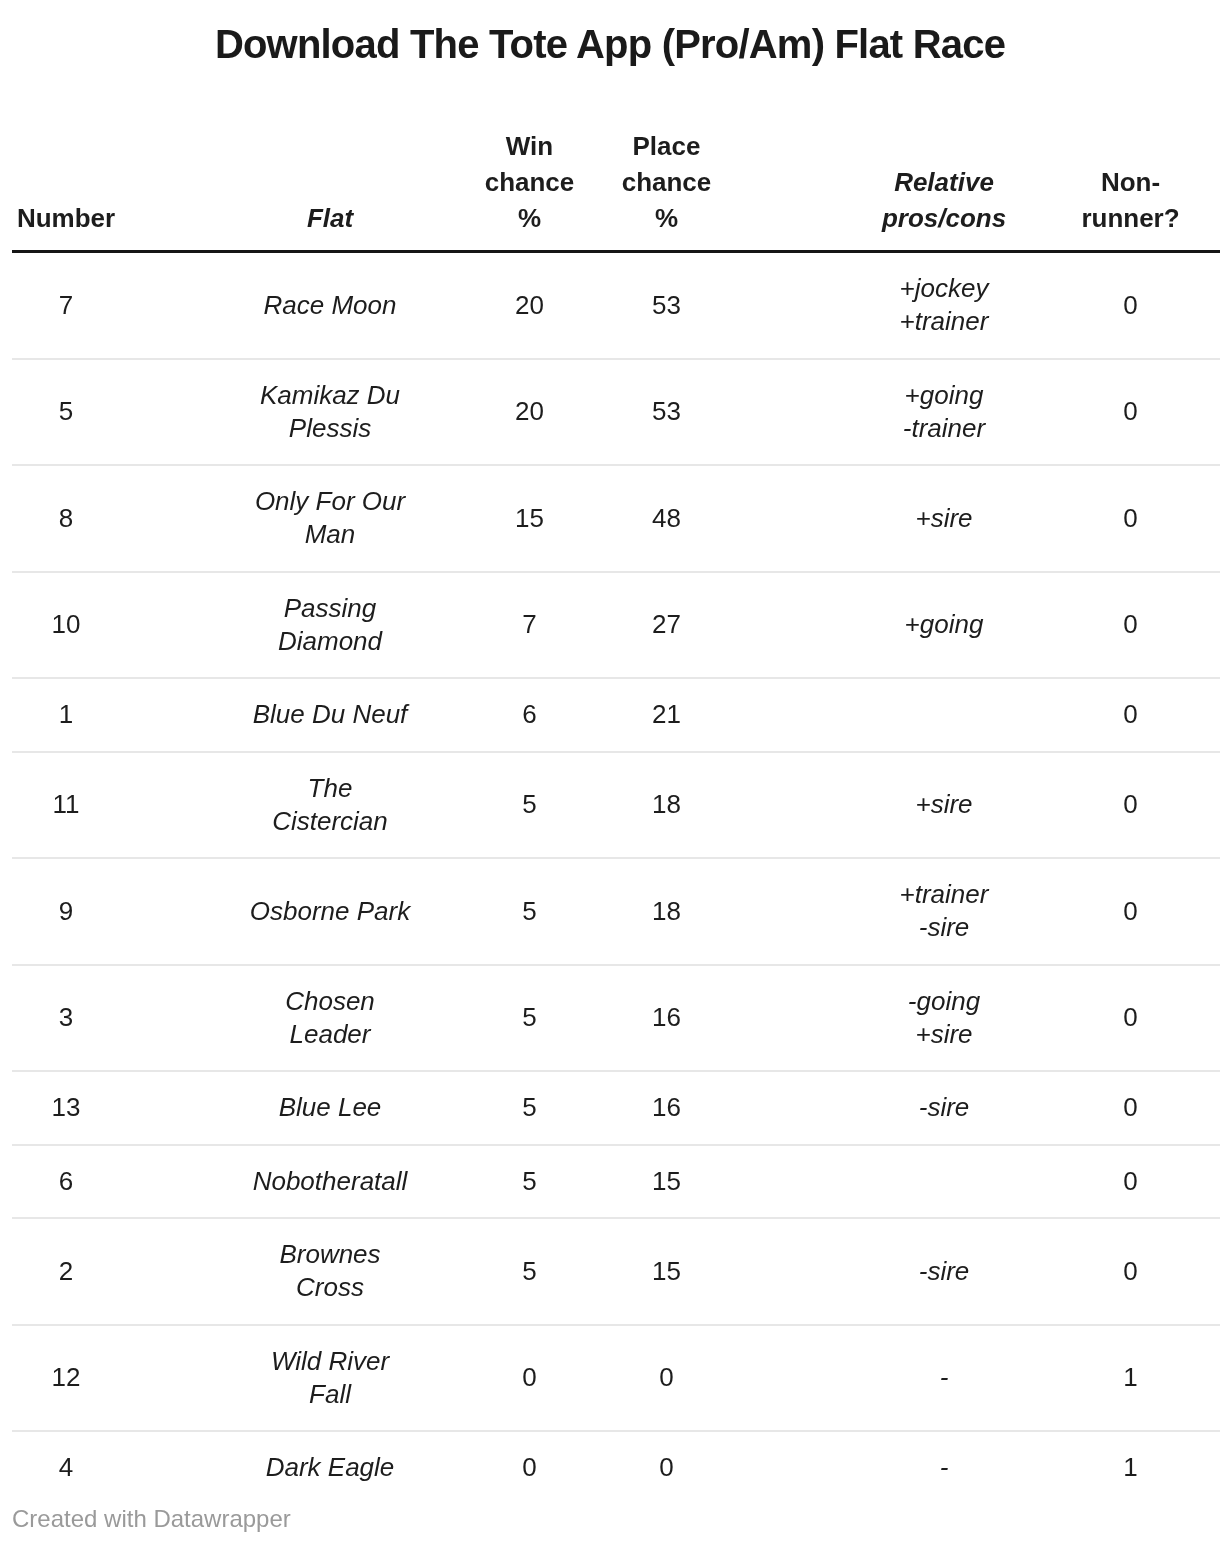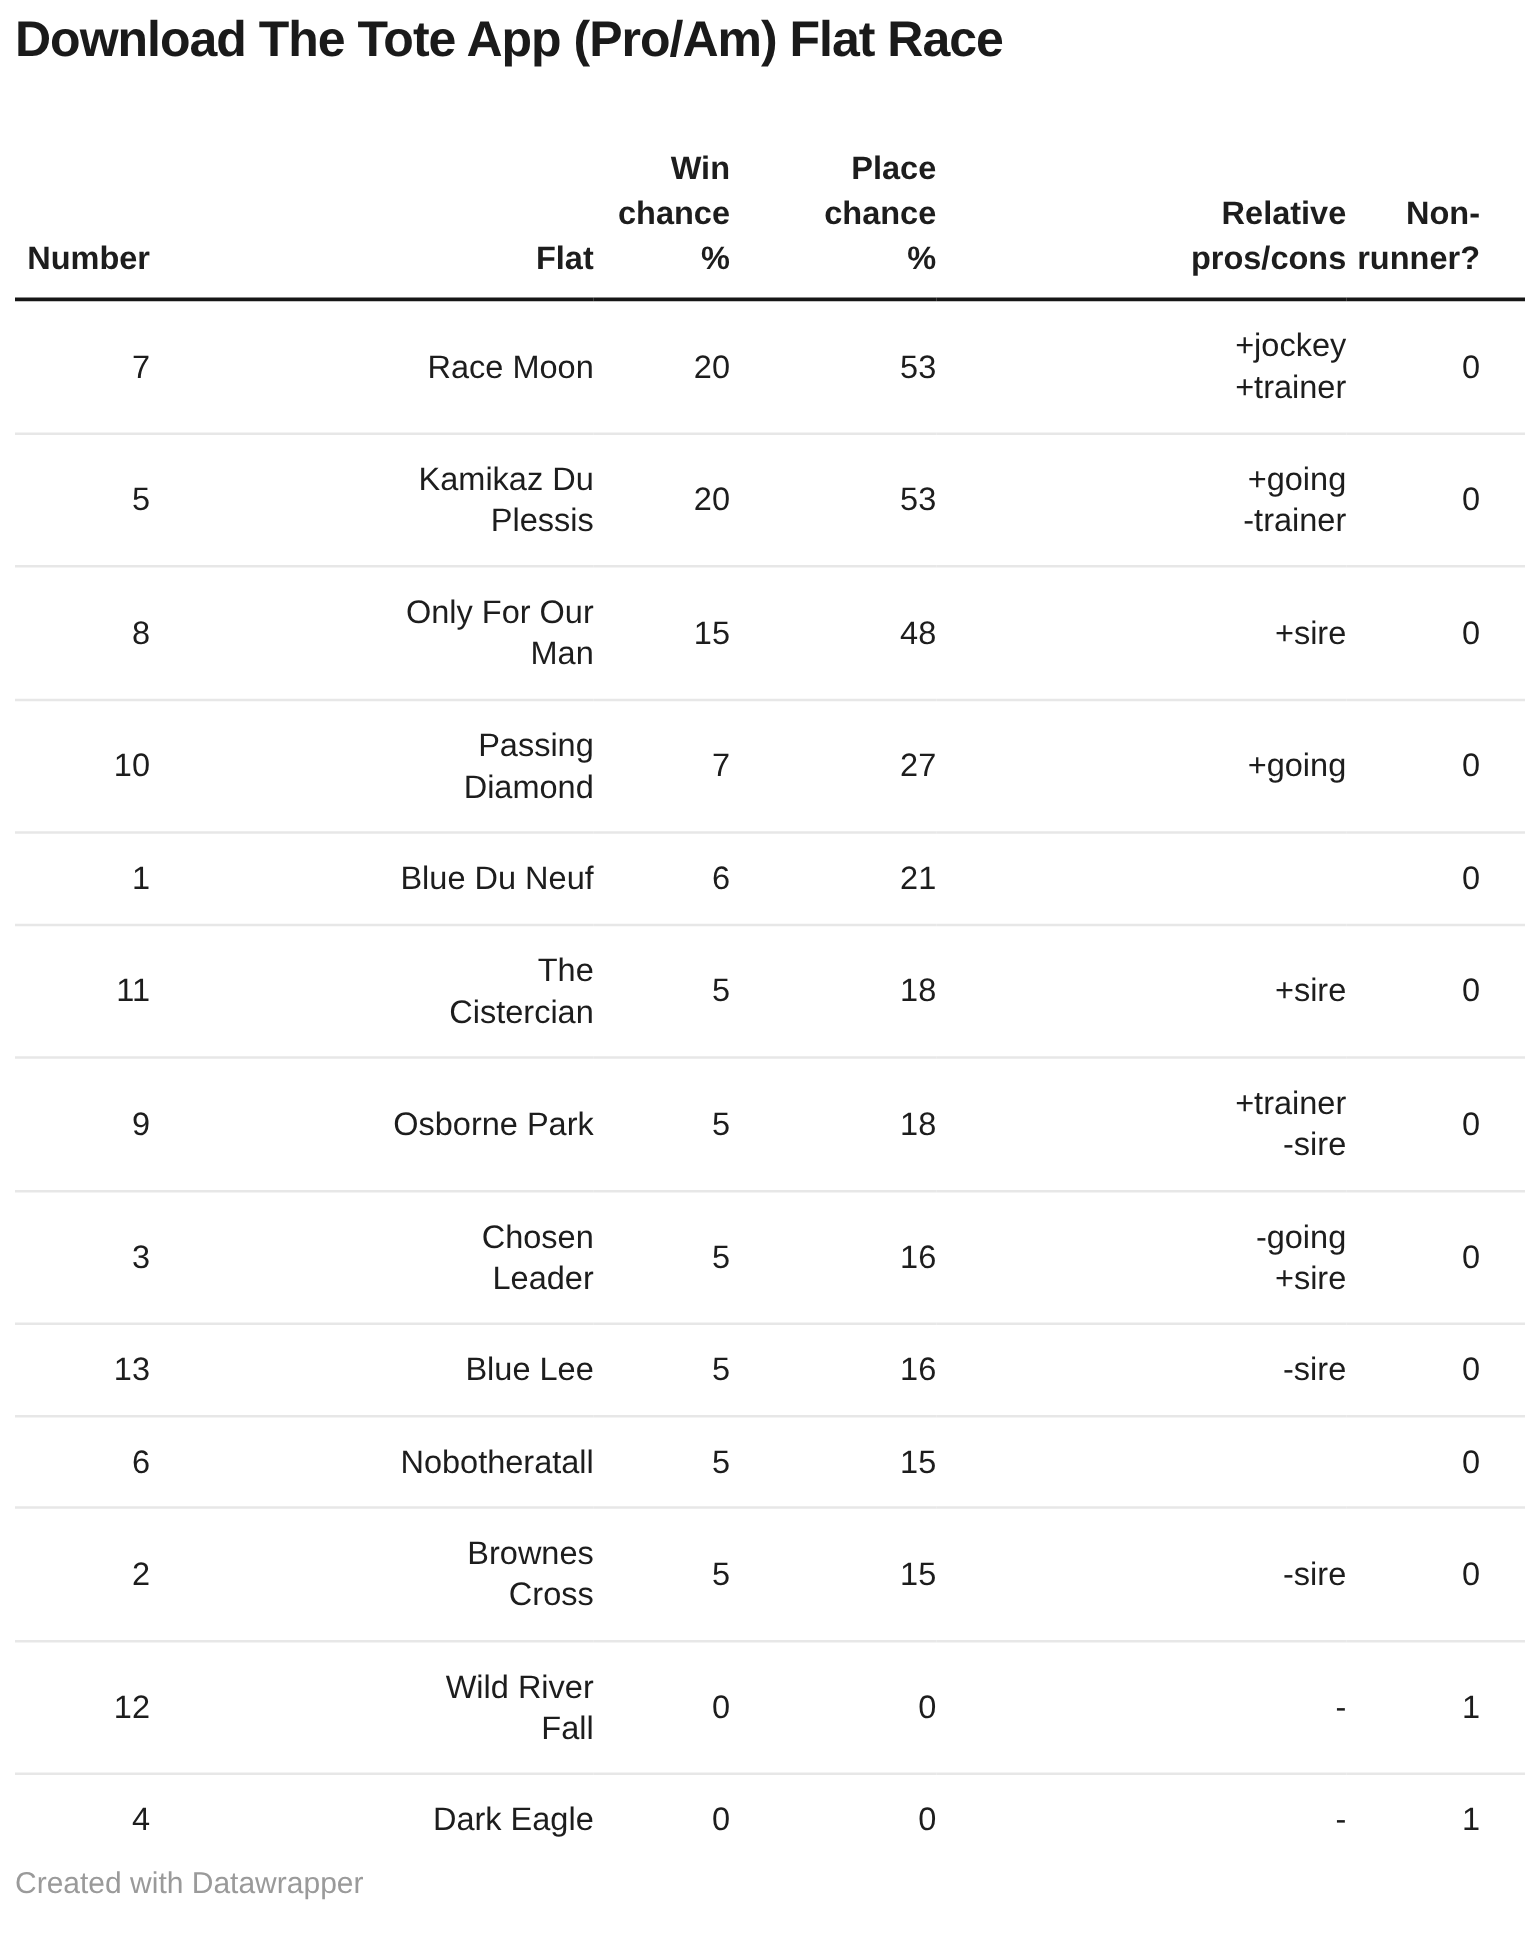--- a/index.html
+++ b/index.html
@@ -12,26 +12,27 @@
     height: 1568px;
     overflow: hidden;
     font-family: "Liberation Sans", sans-serif;
     color: #1d1d1d;
     -webkit-font-smoothing: antialiased;
   }
   .page {
     padding: 8px 12px 0 12px;
   }
   h1.chart-title {
-    margin: 0;
+    margin: 12px;
     font-size: 40px;
     line-height: 48px;
     font-weight: 700;
     letter-spacing: -0.8px;
     color: #1a1a1a;
+    text-align: center;
   }
   table.race-table {
     border-collapse: collapse;
     table-layout: fixed;
     width: 1196px;
     margin-top: 60px;
   }
   th, td {
     padding: 0;
     white-space: pre-line;
@@ -58,22 +59,22 @@
     border-top: 2px solid #e7e7e7;
   }
   
   .c-number    { width: 108px; }
   .c-name      { width: 290px; padding-left: 65px; }
   .c-win       { width: 109px; }
   .c-place     { width: 165px; }
   .c-pros      { width: 266px; padding-left: 62px; }
   .c-nonrunner { width: 107px; }
   .c-odds      { width: 151px; padding-left: 66px; }
-  .a-right { text-align: right; margin-top: 13px; }
-  .a-left  { text-align: right; }
+  .a-right { text-align: center; margin-top: 13px; }
+  .a-left  { text-align: center; font-style: italic; }
   .footer {
     padding-left: 0px;
     font-size: 24px;
     line-height: 30px;
     color: #9a9a9a;
   }
 </style>
 </head>
 <body>
 

